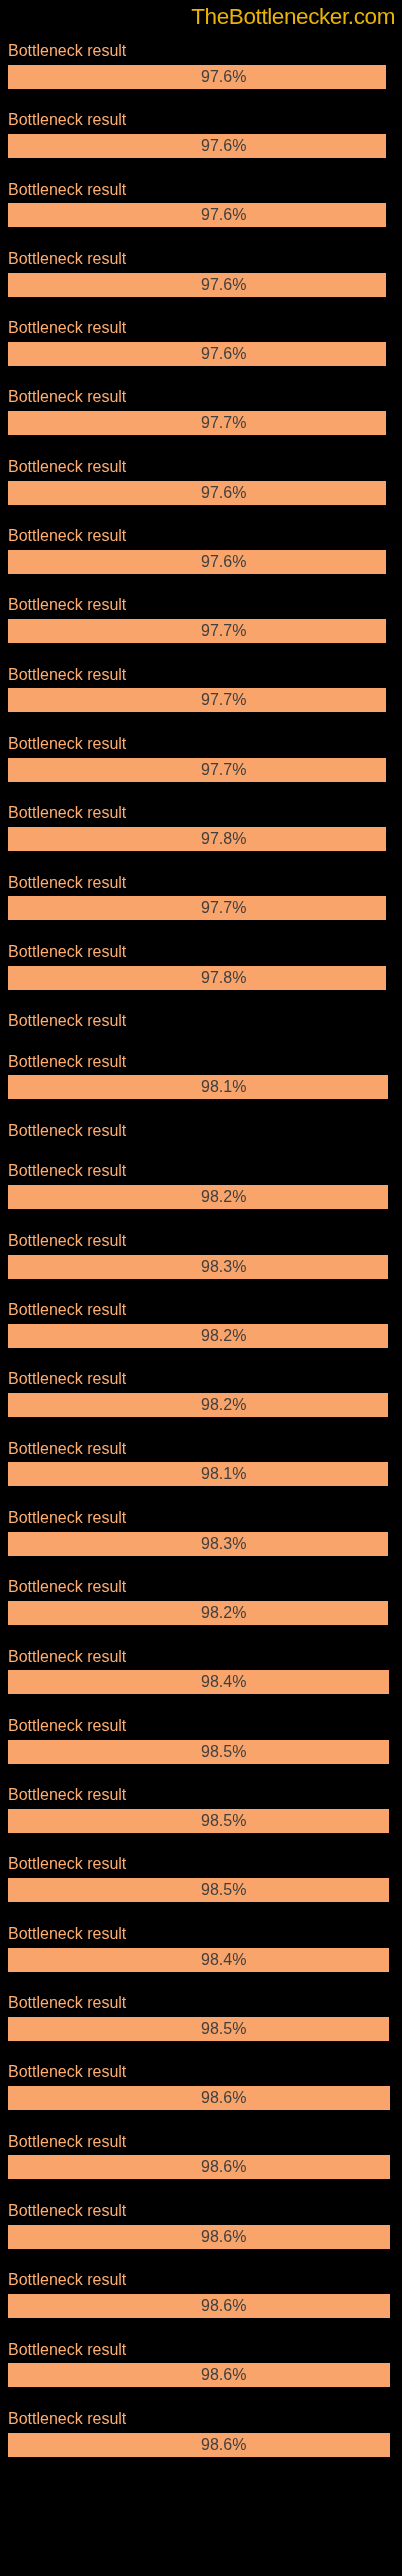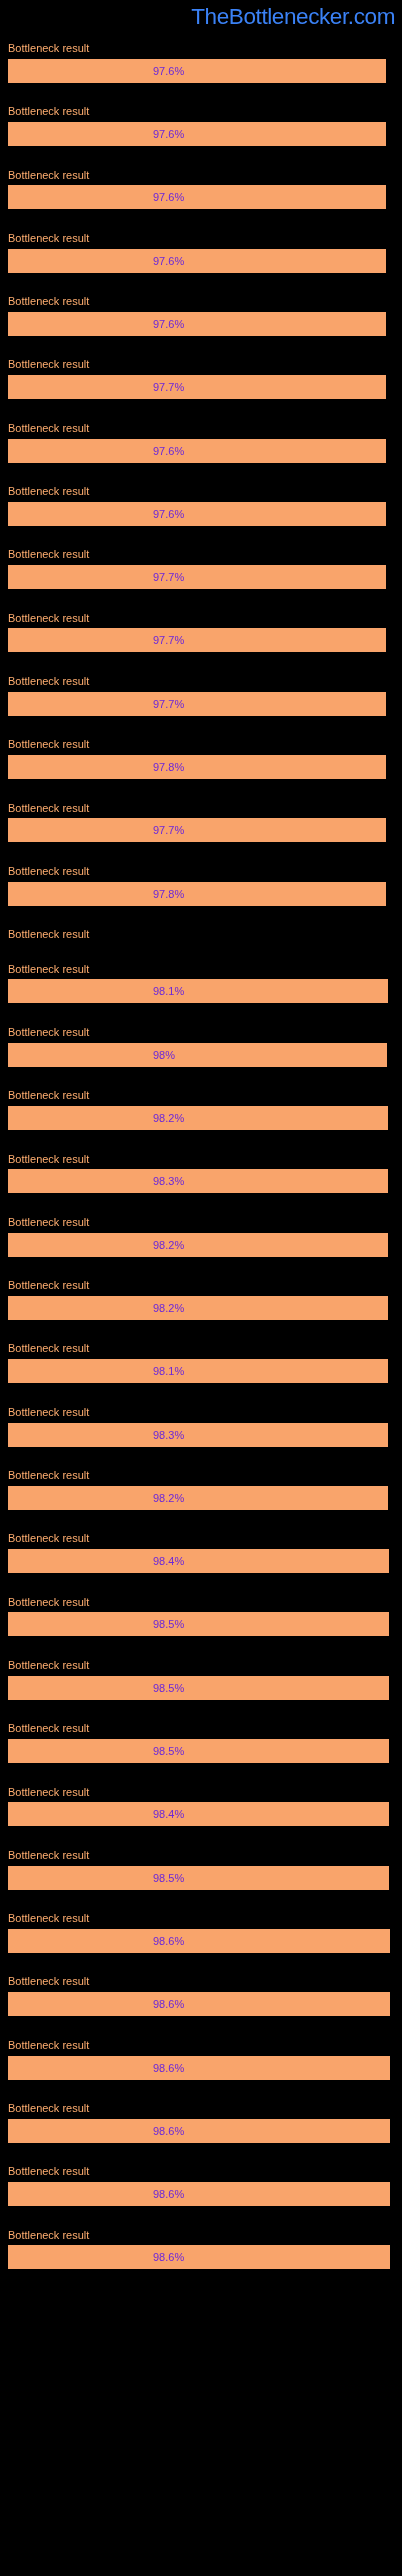--- a/index.html
+++ b/index.html
@@ -10,49 +10,50 @@
     body {
       background: #000000;
       width: 403px;
       font-family: Arial, sans-serif;
     }
     .header {
       text-align: right;
       padding: 4px 8px 12px 8px;
     }
     .header-text {
-      color: #3b82f6;
+      color: #eab308;
       font-size: 22.5px;
       font-weight: normal;
       letter-spacing: -0.4px;
       margin-top: 32px;
     }
     .rows-container {
       padding: 0 8px;
     }
     .row {
       margin-bottom: 22.5px;
     }
     .row-label {
       color: #ffae70;
-      font-size: 11px;
+      font-size: 16px;
       font-weight: normal;
       margin-bottom: 4.8px;
     }
     .row-bar {
       background: #f9a46b;
       height: 24px;
       display: flex;
       align-items: center;
     }
     .row-value {
-      color: #6d28d9;
-      font-size: 11px;
+      color: #404040;
+      font-size: 16px;
       font-weight: normal;
       padding-left: 145px;
+      margin-left: 48px;
     }
   </style>
 </head>
 <body>
 
 <div class="header">
   <span class="header-text">TheBottlenecker.com</span>
 </div>
 
 <div class="rows-container">
@@ -145,23 +146,20 @@
       <div class="row-label">Bottleneck result</div>
     </div>
     <div class="row">
       <div class="row-label">Bottleneck result</div>
       <div class="row-bar" style="width: 98.1%;">
         <span class="row-value">98.1%</span>
       </div>
     </div>
     <div class="row">
       <div class="row-label">Bottleneck result</div>
-      <div class="row-bar" style="width: 98%;">
-        <span class="row-value">98%</span>
-      </div>
     </div>
     <div class="row">
       <div class="row-label">Bottleneck result</div>
       <div class="row-bar" style="width: 98.2%;">
         <span class="row-value">98.2%</span>
       </div>
     </div>
     <div class="row">
       <div class="row-label">Bottleneck result</div>
       <div class="row-bar" style="width: 98.3%;">

